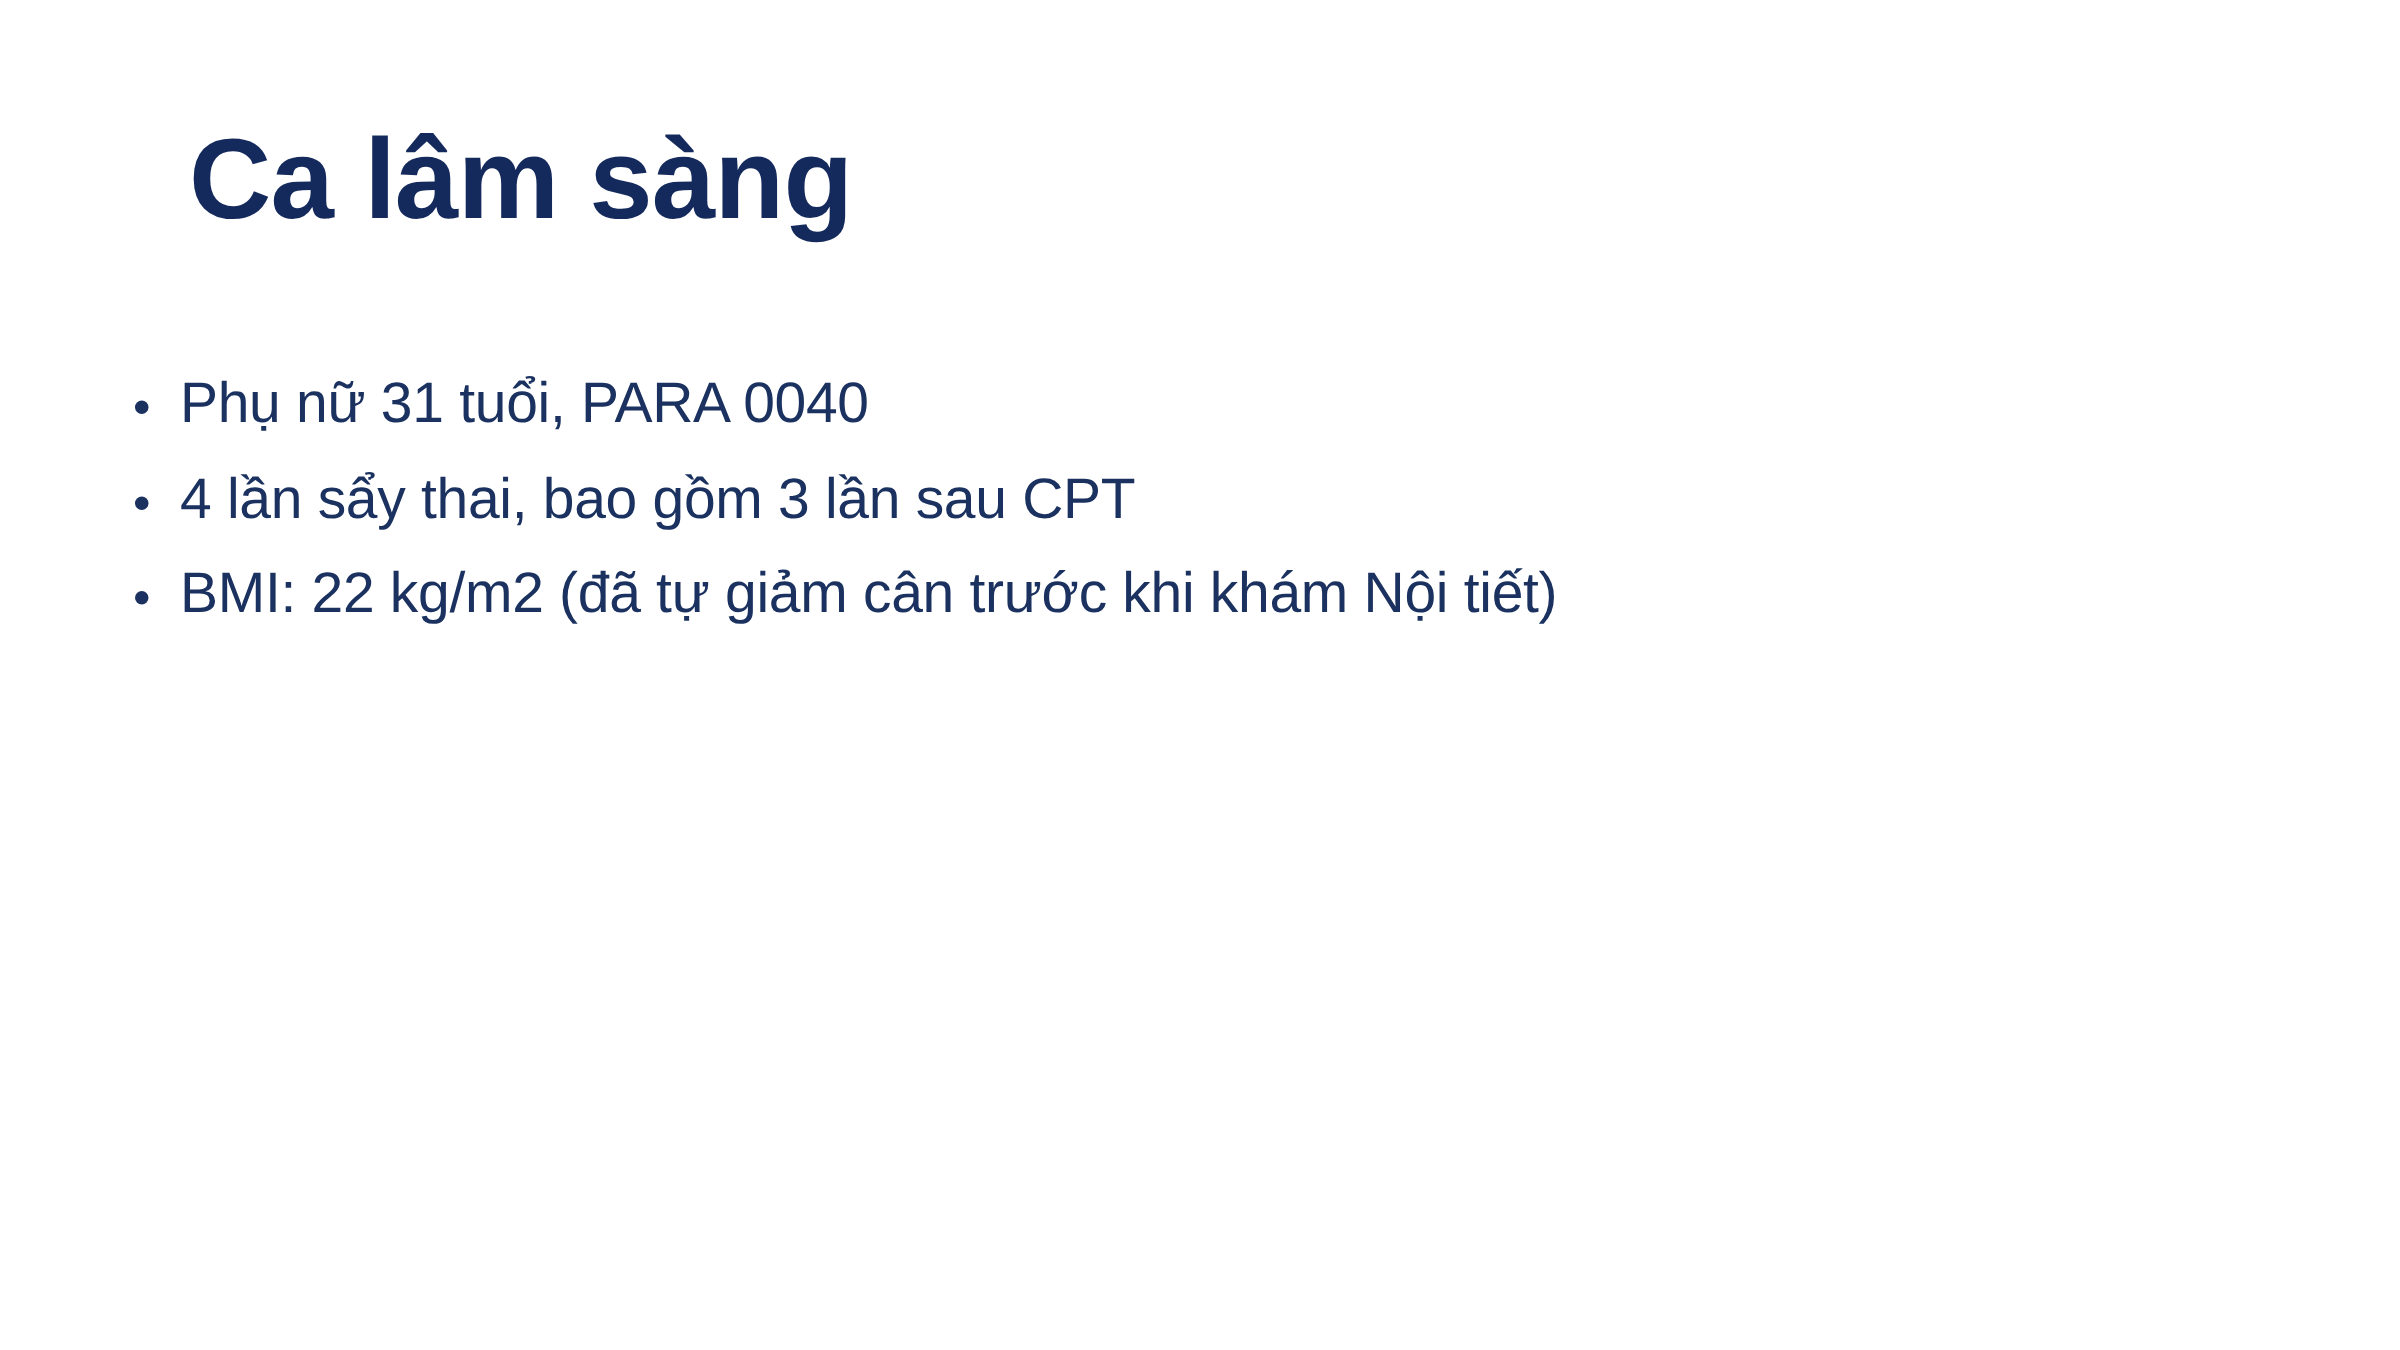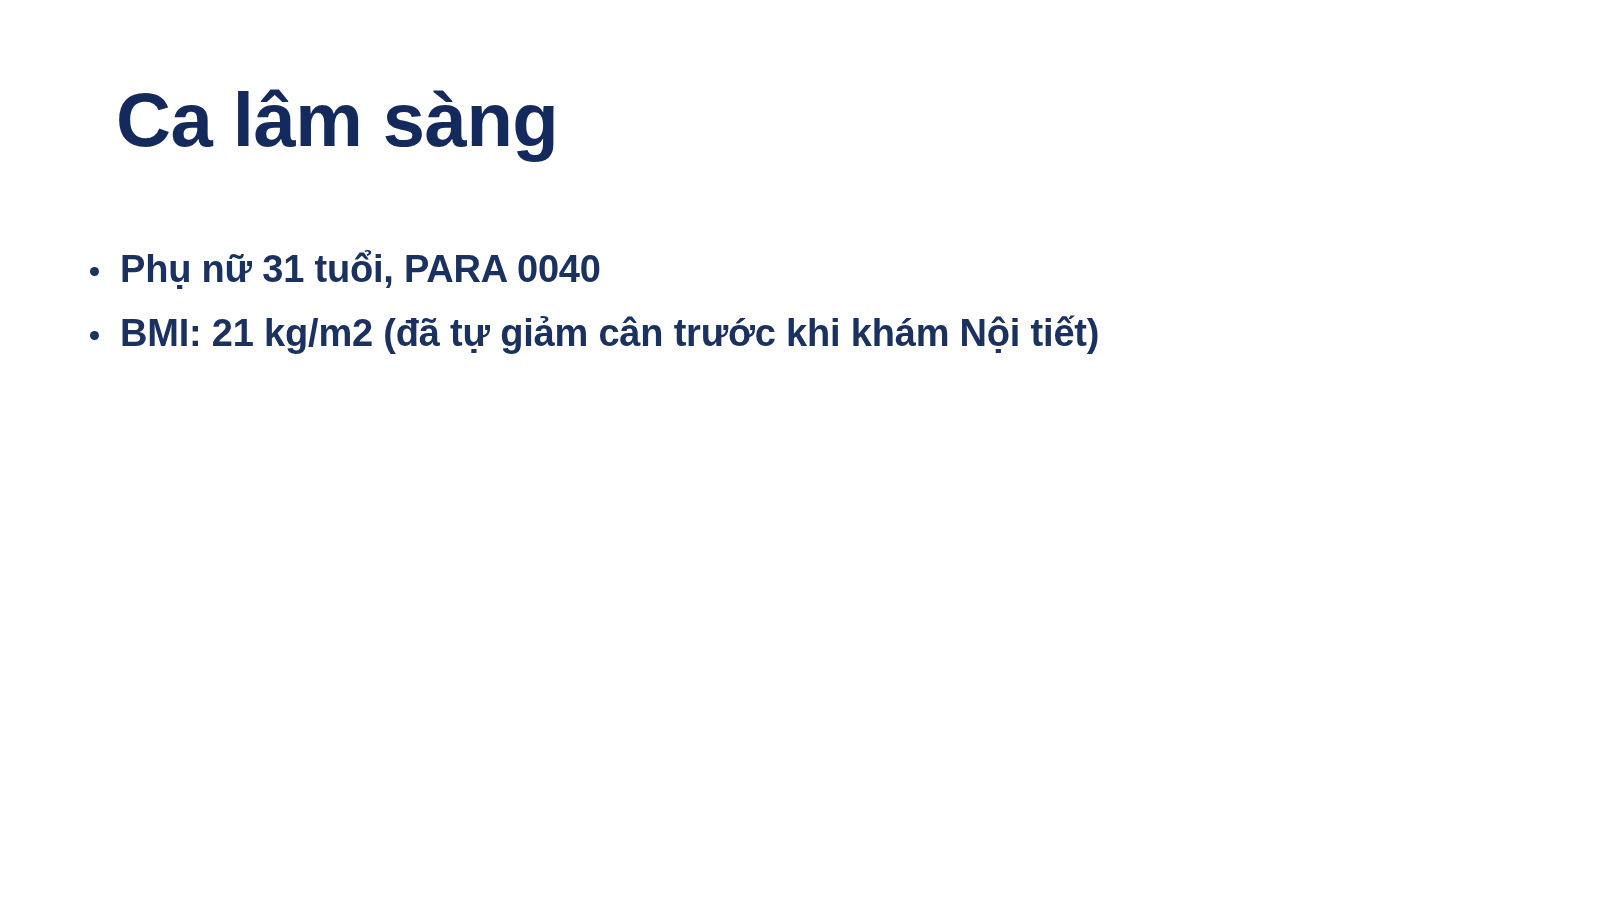--- a/index.html
+++ b/index.html
@@ -18,21 +18,21 @@
   .slide {
     position: relative;
     width: 1600px;
     height: 900px;
     background: #ffffff;
     box-sizing: border-box;
   }
 
   .slide-title {
     position: absolute;
-    left: 116px;
+    left: 126px;
     top: 82px;
     width: 1400px;
     margin: 0;
     font-family: "Liberation Sans", "DejaVu Sans", sans-serif;
     font-size: 76px;
     font-weight: 700;
     line-height: 1.0;
     letter-spacing: -0.5px;
     color: #14295c;
     white-space: nowrap;
@@ -51,21 +51,21 @@
     padding: 0;
   }
 
   li.bullet-item {
     position: relative;
     padding-left: 36px;
     margin: 0 0 16px 0;
     font-family: "Liberation Sans", "DejaVu Sans", sans-serif;
     font-size: 38px;
     line-height: 1.25;
-    font-weight: 700;
+    font-weight: 400;
     color: #1b3260;
     letter-spacing: -0.2px;
   }
 
   li.bullet-item:last-child {
     margin-bottom: 0;
   }
 
   li.bullet-item .bullet-marker {
     position: absolute;
@@ -90,23 +90,27 @@
 
   <div class="body-block">
     <ul class="bullet-list">
 
       <li class="bullet-item">
         <span class="bullet-marker"></span>
         <span class="bullet-text">Phụ nữ 31 tuổi, PARA 0040</span>
       </li>
 
 
+      <li class="bullet-item">
+        <span class="bullet-marker"></span>
+        <span class="bullet-text">4 lần sẩy thai, bao gồm 3 lần sau CPT</span>
+      </li>
 
 
       <li class="bullet-item">
         <span class="bullet-marker"></span>
-        <span class="bullet-text">BMI: 21 kg/m2 (đã tự giảm cân trước khi khám Nội tiết)</span>
+        <span class="bullet-text">BMI: 22 kg/m2 (đã tự giảm cân trước khi khám Nội tiết)</span>
       </li>
 
     </ul>
   </div>
 
 </div>
 
 </body></html>

